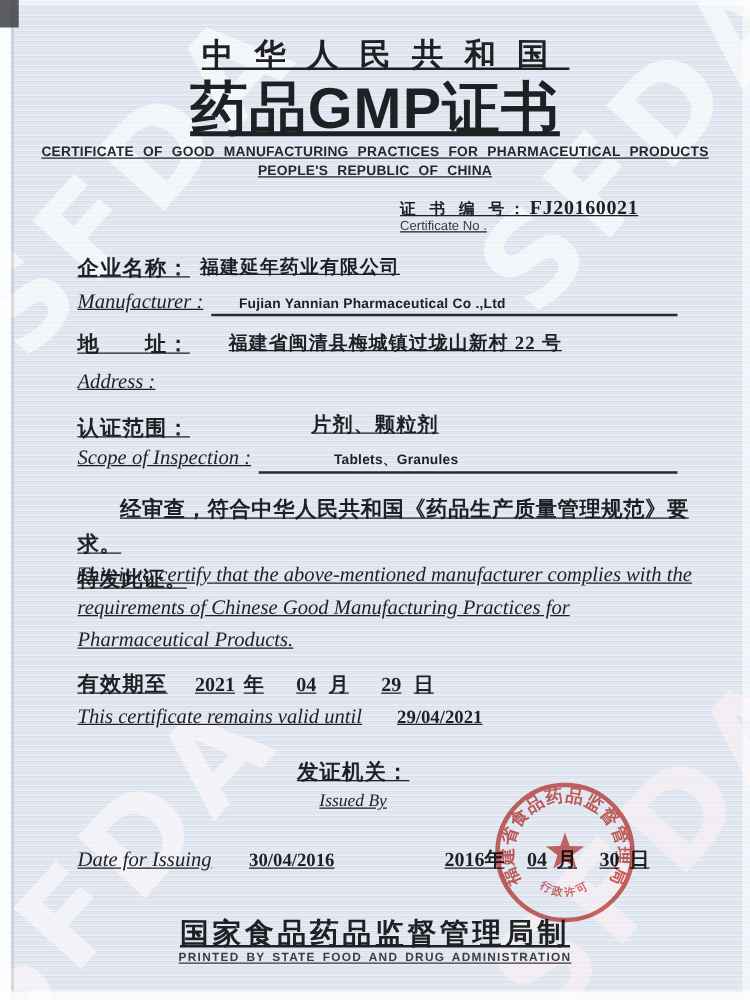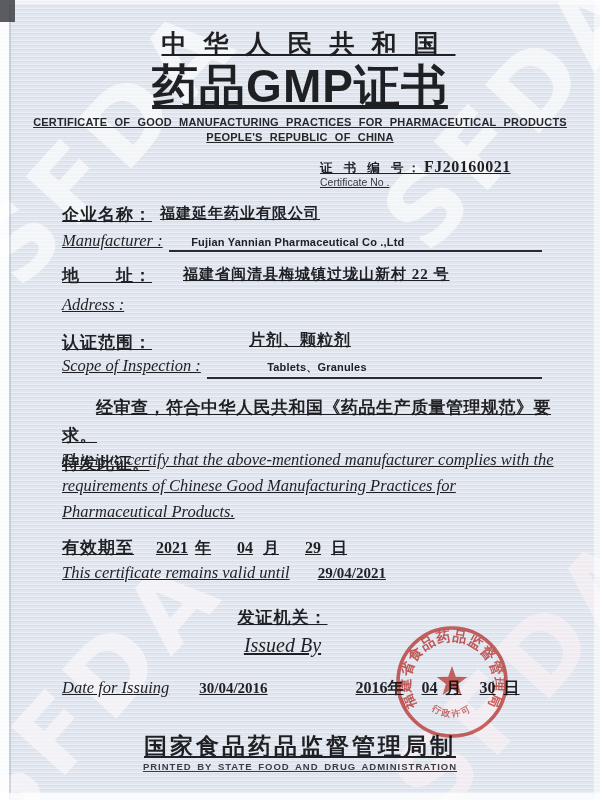--- a/index.html
+++ b/index.html
@@ -54,21 +54,21 @@
   
   .stmt-cn{left:62px;right:44px;font-weight:bold;font-size:17px;line-height:28px;letter-spacing:.5px;}
   .stmt-cn .indent{text-indent:2em;}
   .stmt-en{left:62px;top:447px;width:502px;font-style:italic;font-size:16.5px;line-height:26px;}
   
   .inline-date{display:flex;align-items:baseline;white-space:nowrap;}
   .date-num{font-weight:bold;font-size:16px;}
   .date-unit{font-weight:bold;font-size:16px;}
   .issuer{left:170px;top:606px;width:225px;text-align:center;}
   .issuer .cn{font-weight:bold;font-size:17px;letter-spacing:1px;}
-  .issuer .en{font-style:italic;font-size:20px;margin-top:5px;}
+  .issuer .en{font-style:italic;font-size:14px;margin-top:5px;}
   
   .footer-cn{left:0;right:0;top:731px;text-align:center;
     font-family:"Liberation Sans",sans-serif;font-weight:bold;font-size:23px;letter-spacing:3px;}
   .footer-en{left:0;right:0;top:761px;text-align:center;
     font-family:"Liberation Sans",sans-serif;font-weight:bold;font-size:9.5px;
     letter-spacing:1px;word-spacing:2px;color:#3c3d42;}
   
   .seal{left:391px;top:621px;width:122px;height:122px;z-index:3;
     opacity:.82;mix-blend-mode:multiply;}
   

